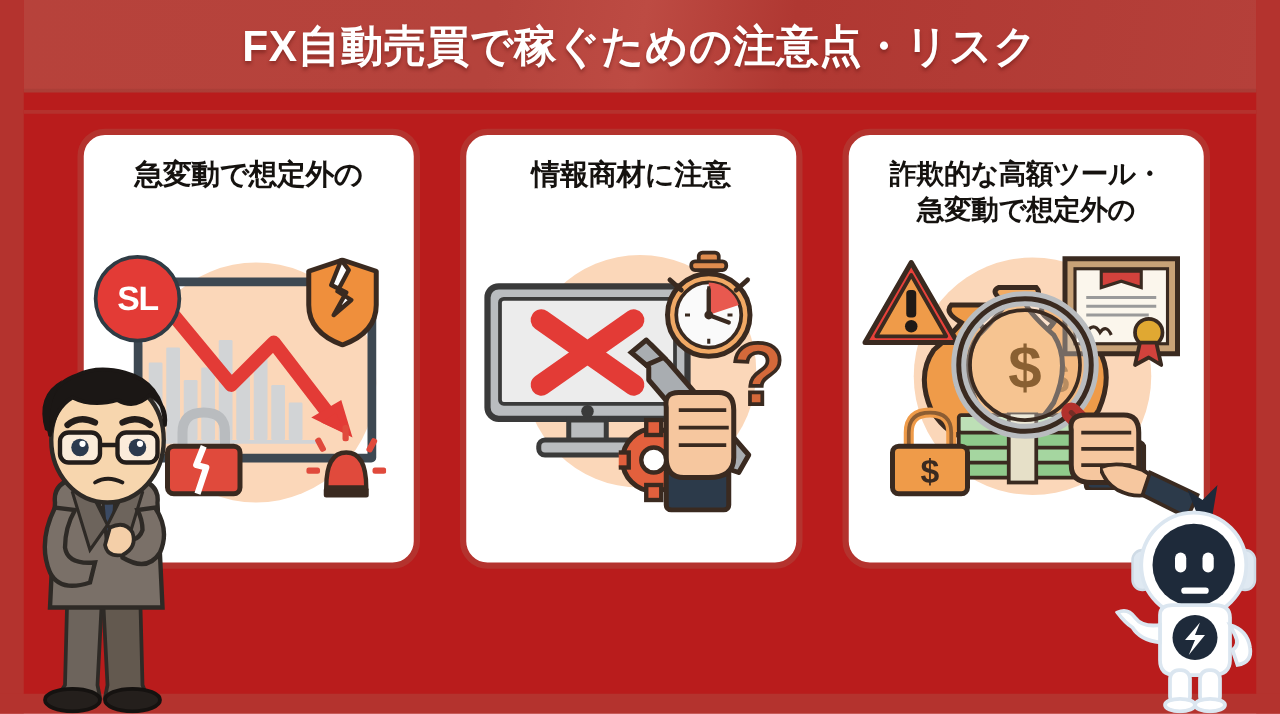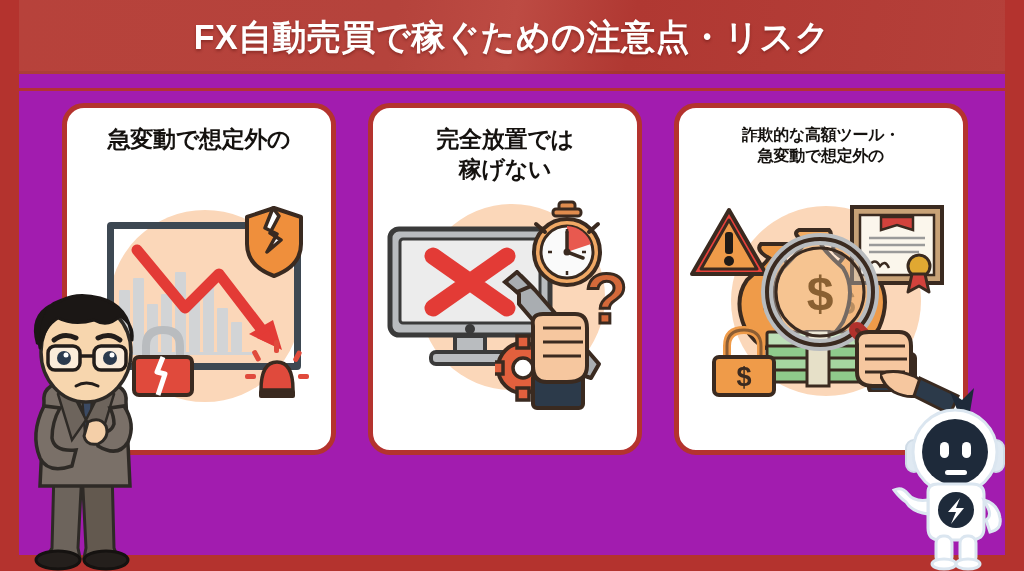--- a/index.html
+++ b/index.html
@@ -1,18 +1,18 @@
 <!DOCTYPE html>
 <html><head>
 <meta charset="utf-8">
 <style>
   html,body{margin:0;padding:0;background:#fff;}
   body{width:1024px;height:571px;overflow:hidden;font-family:"Liberation Sans","DejaVu Sans",sans-serif;}
 
-  #stage{position:relative;width:1024px;height:571px;background:#a21caf;overflow:hidden;}
+  #stage{position:relative;width:1024px;height:571px;background:#b91c1c;overflow:hidden;}
 
   
   .frame-left,.frame-right{position:absolute;top:0;bottom:0;width:19px;background:#b4332e;}
   .frame-left{left:0;}
   .frame-right{right:0;}
   .frame-bottom{position:absolute;left:0;right:0;bottom:0;height:16px;background:#b4332e;}
 
   
   .header{position:absolute;left:19px;top:0;width:986px;height:74px;
           background:linear-gradient(100deg,#b7423b 0%,#b5433c 38%,#bd4b43 50%,#b03832 62%,#b5403a 100%);
@@ -28,21 +28,21 @@
   .card{position:absolute;top:103px;height:352px;background:#ffffff;
         border:5px solid #b4332e;border-radius:22px;box-sizing:border-box;overflow:hidden;}
   #card1{left:62px;width:274px;}
   #card2{left:368px;width:274px;}
   #card3{left:674px;width:294px;}
 
   .card-title{position:absolute;left:0;right:0;top:16px;text-align:center;
               color:#15120f;font-weight:bold;font-size:23px;line-height:1.32;
               letter-spacing:-.3px;padding:0 10px;box-sizing:border-box;}
   .card-title .ln{display:block;white-space:nowrap;}
-  #card3 .card-title{font-size:16px;}
+  #card3 .card-title{font-size:22px;}
 
   .art{position:absolute;left:0;right:0;top:96px;bottom:0;}
   .blob{position:absolute;border-radius:50%;background:#fbd7b9;}
 
   
   #blob1{width:192px;height:192px;left:42px;top:6px;}
   .chartframe{position:absolute;left:40px;top:18px;width:194px;height:148px;
               border:7px solid #3d4852;border-radius:4px;box-sizing:border-box;background:transparent;}
   .bars{position:absolute;left:52px;top:48px;width:125px;height:100px;}
   .bar{position:absolute;bottom:0;width:11px;background:#d2d4d6;border-radius:1px;}
@@ -111,20 +111,23 @@
         <div class="bar" style="left:112px;height:30%"></div>
       </div>
       <div class="axis"></div>
 
       <svg style="position:absolute;left:40px;top:18px;width:200px;height:160px;z-index:3;" viewBox="0 0 200 160">
         <polyline points="30,28 78,86 112,52 158,112" fill="none" stroke="#e33b36" stroke-width="11" stroke-linecap="round" stroke-linejoin="round"></polyline>
         <polygon points="175,128 142,112 166,98" fill="#e33b36"></polygon>
         <polygon points="168,124 150,116 162,108" fill="#e33b36"></polygon>
       </svg>
 
+      <div class="sl-badge">
+        <span>SL</span>
+      </div>
 
       <svg class="shield" viewBox="0 0 62 72">
         <path d="M31 2 L58 11 L58 38 Q58 60 31 70 Q4 60 4 38 L4 11 Z" fill="#ef8f3c" stroke="#3a2a20" stroke-width="4" stroke-linejoin="round"></path>
         <path d="M31 2 L31 70" stroke="#fff" stroke-width="0"></path>
         <path d="M30 2 L22 22 L34 28 L24 46 L38 34 L27 27 L36 10 Z" fill="#ffffff" stroke="#3a2a20" stroke-width="3.5" stroke-linejoin="round"></path>
       </svg>
 
       <svg class="padlock" viewBox="0 0 68 74">
         <path d="M17 34 L17 22 Q17 6 34 6 Q51 6 51 22 L51 34" fill="none" stroke="#b9bcbf" stroke-width="8" stroke-linecap="round"></path>
         <rect x="5" y="33" width="58" height="38" rx="5" fill="#e04a3c" stroke="#3a2a20" stroke-width="4"></rect>
@@ -138,22 +141,21 @@
         <rect x="53" y="40" width="11" height="5" rx="2" fill="#e04a3c"></rect>
         <rect x="9" y="16" width="5" height="12" rx="2" fill="#e04a3c" transform="rotate(-28 11 22)"></rect>
         <rect x="50" y="16" width="5" height="12" rx="2" fill="#e04a3c" transform="rotate(28 52 22)"></rect>
         <rect x="29" y="6" width="5" height="13" rx="2" fill="#e04a3c"></rect>
       </svg>
     </div>
   </div>
 
   <div class="card" id="card2">
     <div class="card-title">
-      <span class="ln">完全放置では</span>
-      <span class="ln">稼げない</span>
+      <span class="ln">情報商材に注意</span>
     </div>
 
     <div class="art">
       <div class="blob" id="blob2"></div>
 
       <svg class="monitor" viewBox="0 0 166 142">
         <rect x="3" y="3" width="160" height="106" rx="9" fill="#b9bcbf" stroke="#3a3a3a" stroke-width="5"></rect>
         <rect x="13" y="13" width="140" height="84" rx="3" fill="#ececec" stroke="#3a3a3a" stroke-width="3"></rect>
         <circle cx="83" cy="103" r="5" fill="#3a3a3a"></circle>
         <rect x="68" y="110" width="30" height="18" fill="#b9bcbf" stroke="#3a3a3a" stroke-width="4"></rect>

